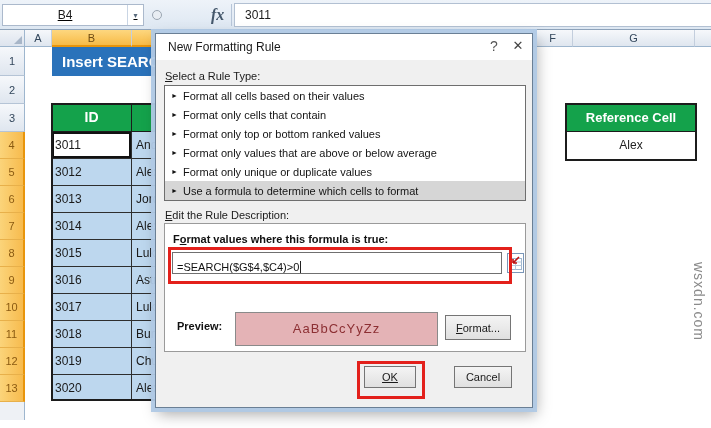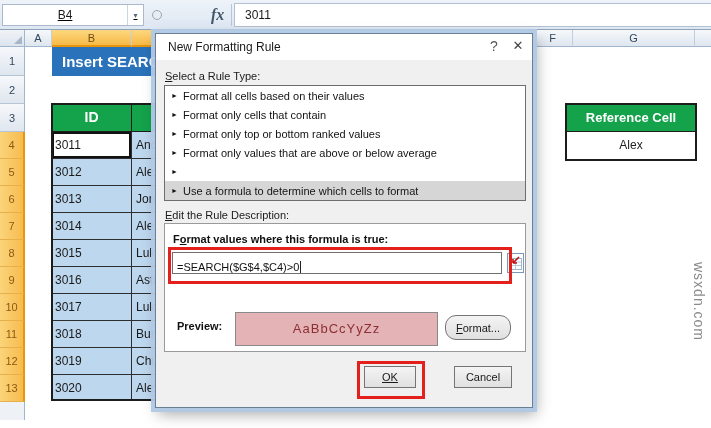--- a/index.html
+++ b/index.html
@@ -61,21 +61,21 @@
   .rule-item .arrow::before{content:"►";}
   .rule-item.selected{background:#d6d6d6;}
   .groupbox{position:absolute;left:8px;top:189px;width:362px;height:129px;background:#fff;border:1px solid #9a9a9a;box-sizing:border-box;}
   .flabel{position:absolute;left:8px;top:9px;font-size:11px;font-weight:bold;color:#111;}
   .finput2{position:absolute;left:7px;top:28px;width:330px;height:22px;background:#fff;border:1px solid #707070;box-sizing:border-box;font-size:11px;color:#111;display:flex;align-items:flex-end;padding-left:4px;}
   .caret{display:inline-block;width:1px;height:12px;background:#222;margin-left:1px;}
   .collapse-btn{position:absolute;left:342px;top:29px;width:17px;height:20px;background:#fff;border:1px solid #7a96b8;box-sizing:border-box;display:flex;align-items:center;justify-content:center;}
   .plabel{position:absolute;left:12px;top:96px;font-size:11px;font-weight:bold;color:#111;}
   .pbox{position:absolute;left:70px;top:88px;width:203px;height:34px;background:#e4b3b6;border:1px solid #8a8a8a;box-sizing:border-box;text-align:center;line-height:32px;font-size:13px;letter-spacing:1px;color:#8c2f33;}
   .btn{position:absolute;background:linear-gradient(#f4f4f4,#e0e0e0);border:1px solid #757575;font-size:11px;color:#1a1a1a;font-family:"Liberation Sans",sans-serif;padding:0;}
-  .format-btn{left:280px;top:91px;width:66px;height:25px;border-radius:11px;}
+  .format-btn{left:280px;top:91px;width:66px;height:25px;}
   .ok-btn{left:208px;top:332px;width:52px;height:22px;text-decoration:underline;}
   .cancel-btn{left:298px;top:332px;width:58px;height:22px;}
   .annot{position:absolute;border:3px solid #e3201b;background:transparent;pointer-events:none;z-index:20;}
   .annot-formula{left:12px;top:213px;width:338px;height:31px;}
   .annot-ok{left:201px;top:327px;width:62px;height:32px;}
 </style>
 </head>
 <body>
 
 <div class="stage">
@@ -197,20 +197,21 @@
           <div class="rule-item">
           <span class="arrow"></span>
           <span class="rule-text">Format only top or bottom ranked values</span>
         </div>
           <div class="rule-item">
           <span class="arrow"></span>
           <span class="rule-text">Format only values that are above or below average</span>
         </div>
           <div class="rule-item">
           <span class="arrow"></span>
+          <span class="rule-text">Format only unique or duplicate values</span>
         </div>
           <div class="rule-item selected">
           <span class="arrow"></span>
           <span class="rule-text">Use a formula to determine which cells to format</span>
         </div>
         </div>
 
       <div class="dlabel" style="left:9px;top:175px;"><span class="u">E</span><span>dit the Rule Description:</span></div>
 
       <div class="groupbox">

